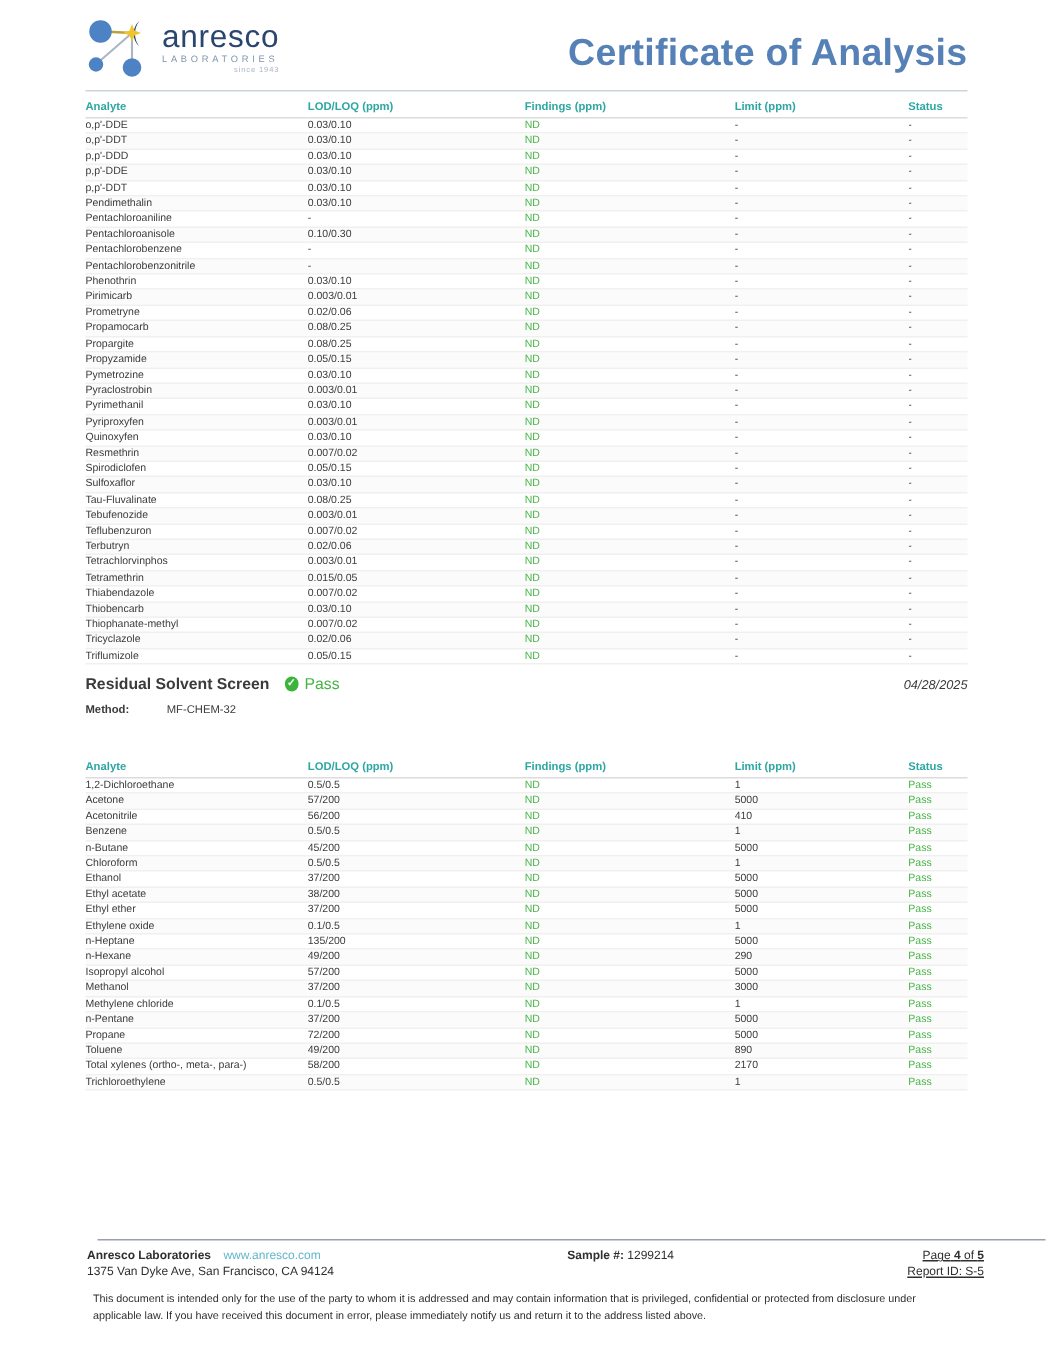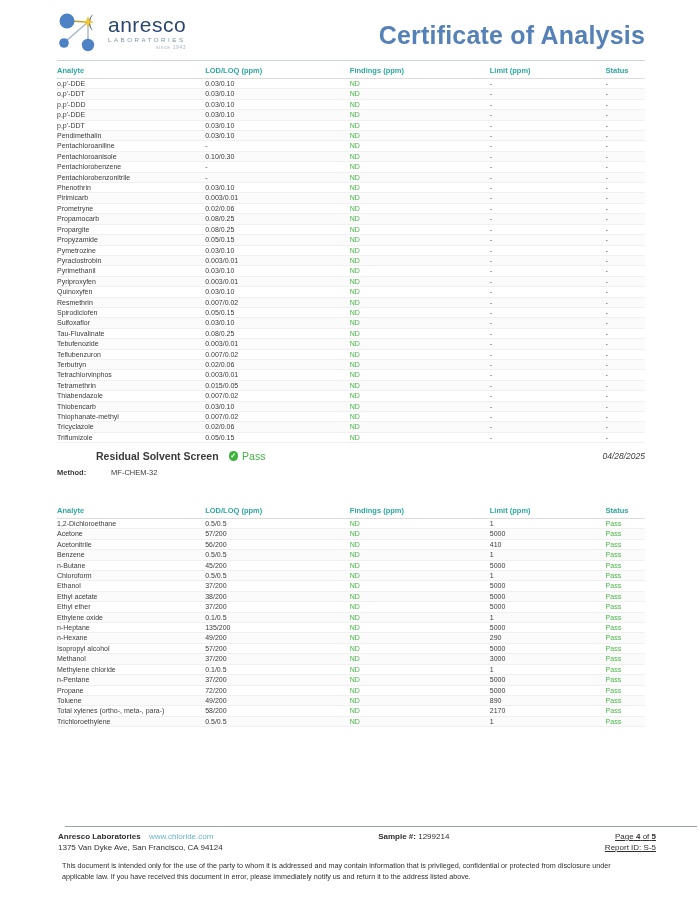--- a/index.html
+++ b/index.html
@@ -25,21 +25,21 @@
   th { font-size:7.5px; font-weight:bold; color:#2da7a2; text-align:left;
        padding:2px 0 3px 0; border-bottom:1px solid #dcdcdc; }
   td { font-size:7px; color:#3b3b3b; height:9.4px; line-height:9.4px; padding:0;
        border-bottom:1px solid #f0f0f0; white-space:nowrap; overflow:hidden; }
   tbody tr:nth-child(even) td { background:#fbfbfb; }
   td.green { color:#46b446; }
 
   
   .section { position:absolute; top:449px; left:57px; right:55px; }
   .section-head { display:flex; align-items:center; height:14px; }
-  .section-title { font-size:10.5px; font-weight:bold; color:#3b3b3b;margin-left:39px; }
+  .section-title { font-size:10.5px; font-weight:bold; color:#3b3b3b; }
   .pass-badge { display:inline-block; width:9.5px; height:9.5px; border-radius:50%;
                 background:#3cb43c; color:#ffffff; font-size:7px; line-height:9.5px;
                 text-align:center; margin-left:10px; font-weight:bold; }
   .pass-text { font-size:10.5px; color:#46b446; margin-left:4px; }
   .section-date { margin-left:auto; font-size:8.5px; font-style:italic; color:#3b3b3b; }
   .meta-row { font-size:7.5px; color:#3b3b3b; margin-top:4.5px; }
   .meta-label { font-weight:bold; display:inline-block; min-width:52px; }
 
   
   .footer-rule { position:absolute; top:826px; left:65px; right:3px; border-top:1.5px solid #99a0a8; }
@@ -524,21 +524,21 @@
           </tr>
         </tbody>
     </table>
   </div>
 
   <div class="footer-rule"></div>
   <div class="footer">
     <div class="f-left">
       <div>
         <span class="f-company">Anresco Laboratories</span>
-        <a class="f-site" href="#">www.chloride.com</a>
+        <a class="f-site" href="#">www.anresco.com</a>
       </div>
       <div class="f-line2">1375 Van Dyke Ave, San Francisco, CA 94124</div>
     </div>
     <div class="f-center">
       <span class="f-label">Sample #:</span>
       <span>1299214</span>
     </div>
     <div class="f-right">
       <div>
         <span>Page</span>

